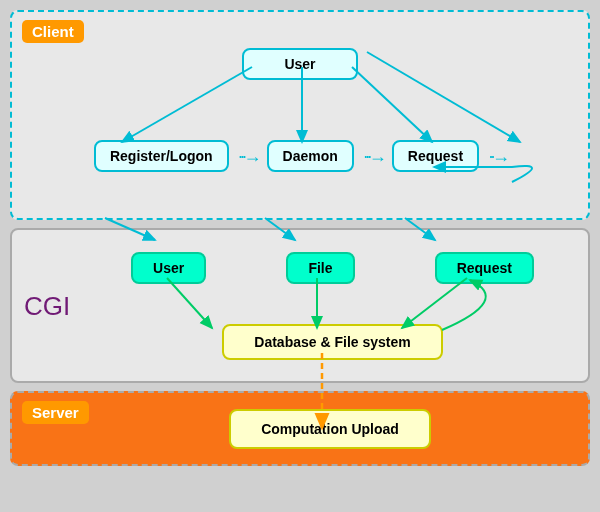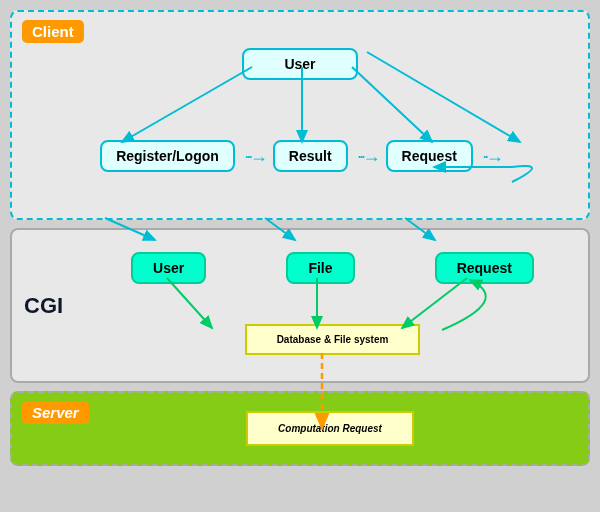--- a/index.html
+++ b/index.html
@@ -59,24 +59,24 @@
       padding: 6px 20px;
       font-weight: bold;
       font-size: 14px;
       color: #000;
       text-align: center;
       white-space: nowrap;
     }
     .box-yellow {
       background: #ffffcc;
       border: 2px solid #cccc00;
-      border-radius: 0;
+      border-radius: 8px;
       padding: 8px 20px;
       font-weight: bold;
-      font-size: 10px;
+      font-size: 14px;
       color: #000;
       text-align: center;
     }
 
     .user-box {
       margin-top: 8px;
       padding: 6px 40px;
     }
 
     
@@ -86,37 +86,36 @@
       background: #e8e8e8;
       padding: 10px 14px 14px 14px;
       position: relative;
     }
 
     .cgi-label {
       position: absolute;
       top: 50%;
       left: 12px;
       transform: translateY(-50%);
-      font-weight: bold;
-      font-size: 22px;
-      color: #0f172a;
+      font-weight: normal;
+      font-size: 26px;
+      color: #701a75;
     }
 
     
     .server-section {
       border: 2px dashed #aaa;
       border-radius: 8px;
-      background: #84cc16;
+      background: #f97316;
       padding: 12px 14px;
       position: relative;
       display: flex;
       align-items: center;
       gap: 20px;
       min-height: 70px;
-      font-style: italic;
     }
     .solid-arrow-cyan {
       stroke: #00bcd4;
       stroke-width: 2;
       fill: none;
       marker-end: url(#arrowCyan);
     }
     .solid-arrow-green {
       stroke: #00cc66;
       stroke-width: 2;
@@ -133,21 +132,21 @@
     <div class="section-label">Client</div>
 
     <div style="display:flex; justify-content:center; margin-top:8px;">
       <div class="box-cyan user-box">User</div>
     </div>
 
     <div style="display:flex; align-items:center; justify-content:center; gap:9px; margin-top:60px;">
       <div class="box-cyan">Register/Logon</div>
 
       <span style="color:#00bcd4; font-size:18px; letter-spacing:-4px;">···→</span>
-      <div class="box-cyan">Result</div>
+      <div class="box-cyan">Daemon</div>
       <span style="color:#00bcd4; font-size:18px; letter-spacing:-4px;">···→</span>
       <div class="box-cyan">Request</div>
       <span style="color:#00bcd4; font-size:18px; letter-spacing:-4px;">··→</span>
     </div>
 
     <svg style="position:absolute;top:0;left:0;width:100%;height:100%;pointer-events:none;overflow:visible;">
       <defs>
         <marker id="arrowCyan" markerWidth="8" markerHeight="8" refX="6" refY="3" orient="auto">
           <path d="M0,0 L0,6 L7,3 z" fill="#00bcd4"></path>
         </marker>
@@ -196,21 +195,21 @@
 
       <line x1="455" y1="48" x2="390" y2="98" class="solid-arrow-green" marker-end="url(#arrowGreen)"></line>
 
       <path d="M430,100 Q500,70 458,50" class="solid-arrow-green" marker-end="url(#arrowGreen)" fill="none"></path>
     </svg>
   </div>
 
   <div class="server-section" style="position:relative; height:75px;">
     <div class="section-label">Server</div>
     <div style="flex:1; display:flex; justify-content:center; margin-left:60px;">
-      <div class="box-yellow" style="padding:10px 30px;">Computation Request</div>
+      <div class="box-yellow" style="padding:10px 30px;">Computation Upload</div>
     </div>
 
     <svg style="position:absolute;top:-40px;left:0;width:100%;height:140px;pointer-events:none;overflow:visible;">
 
       <line x1="310" y1="0" x2="310" y2="75" stroke="#ff9900" stroke-width="2.5" marker-end="url(#arrowOrange)" stroke-dasharray="6,4"></line>
     </svg>
   </div>
 
 </div>
 

